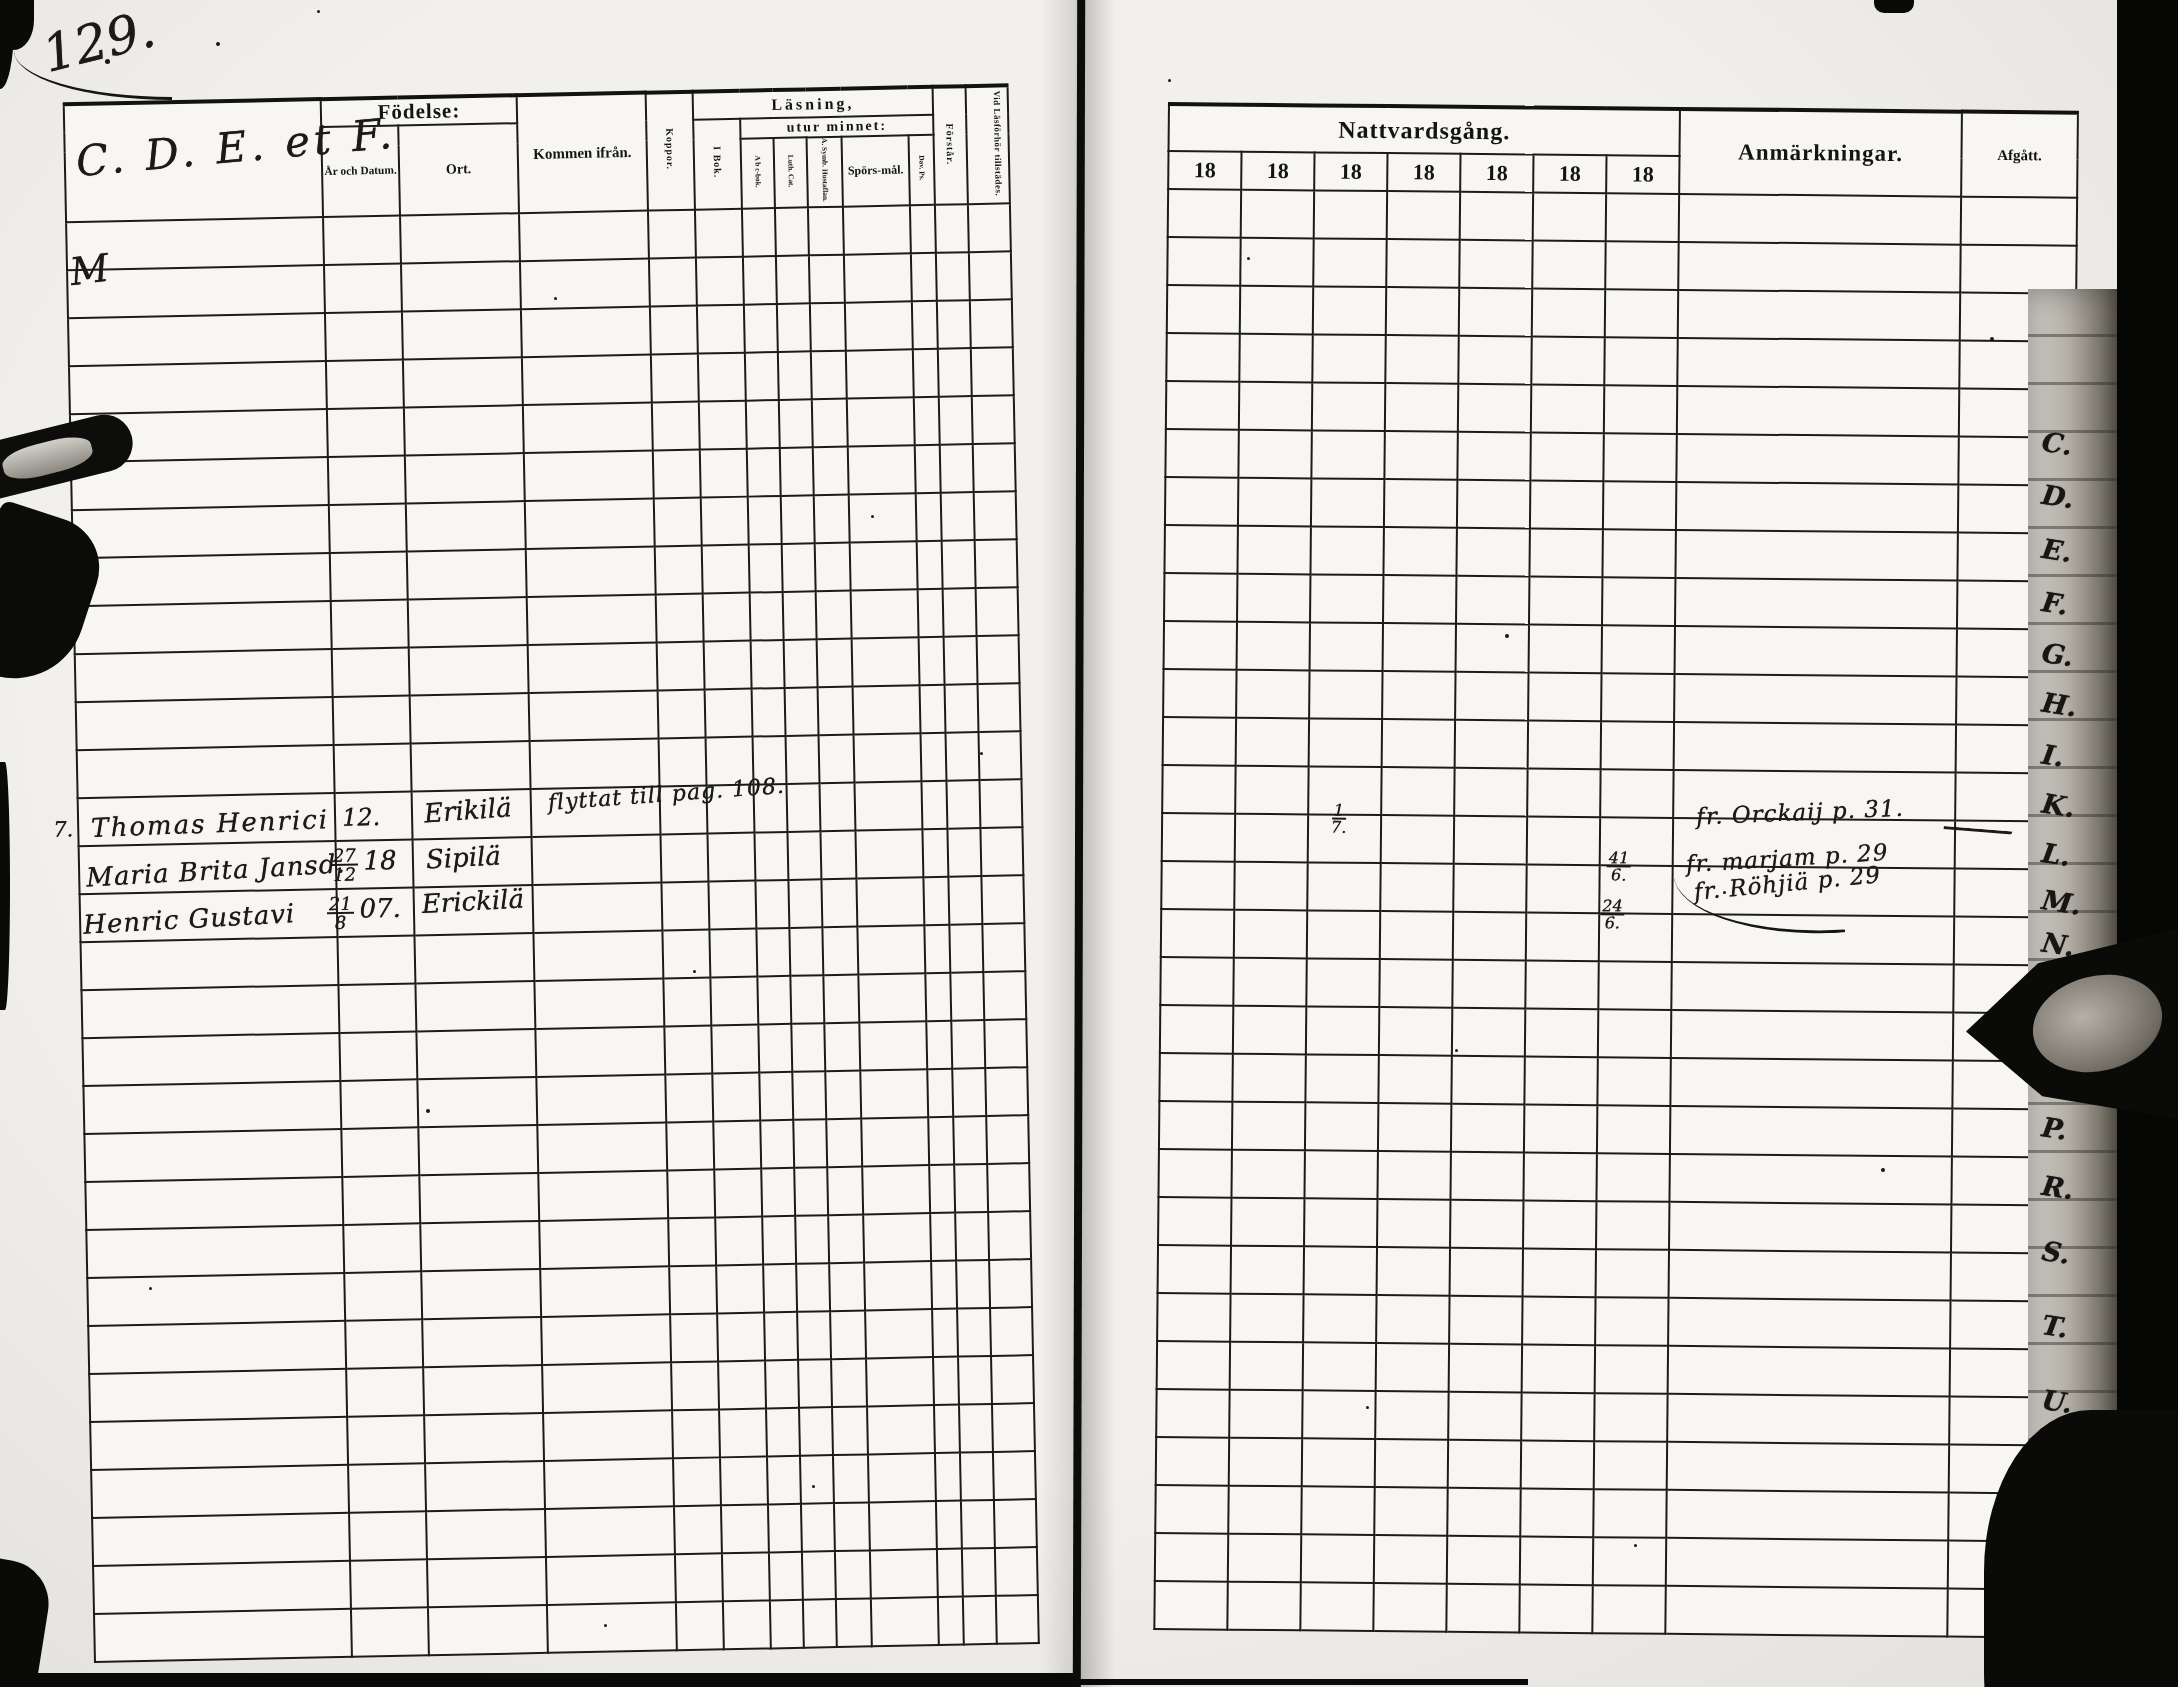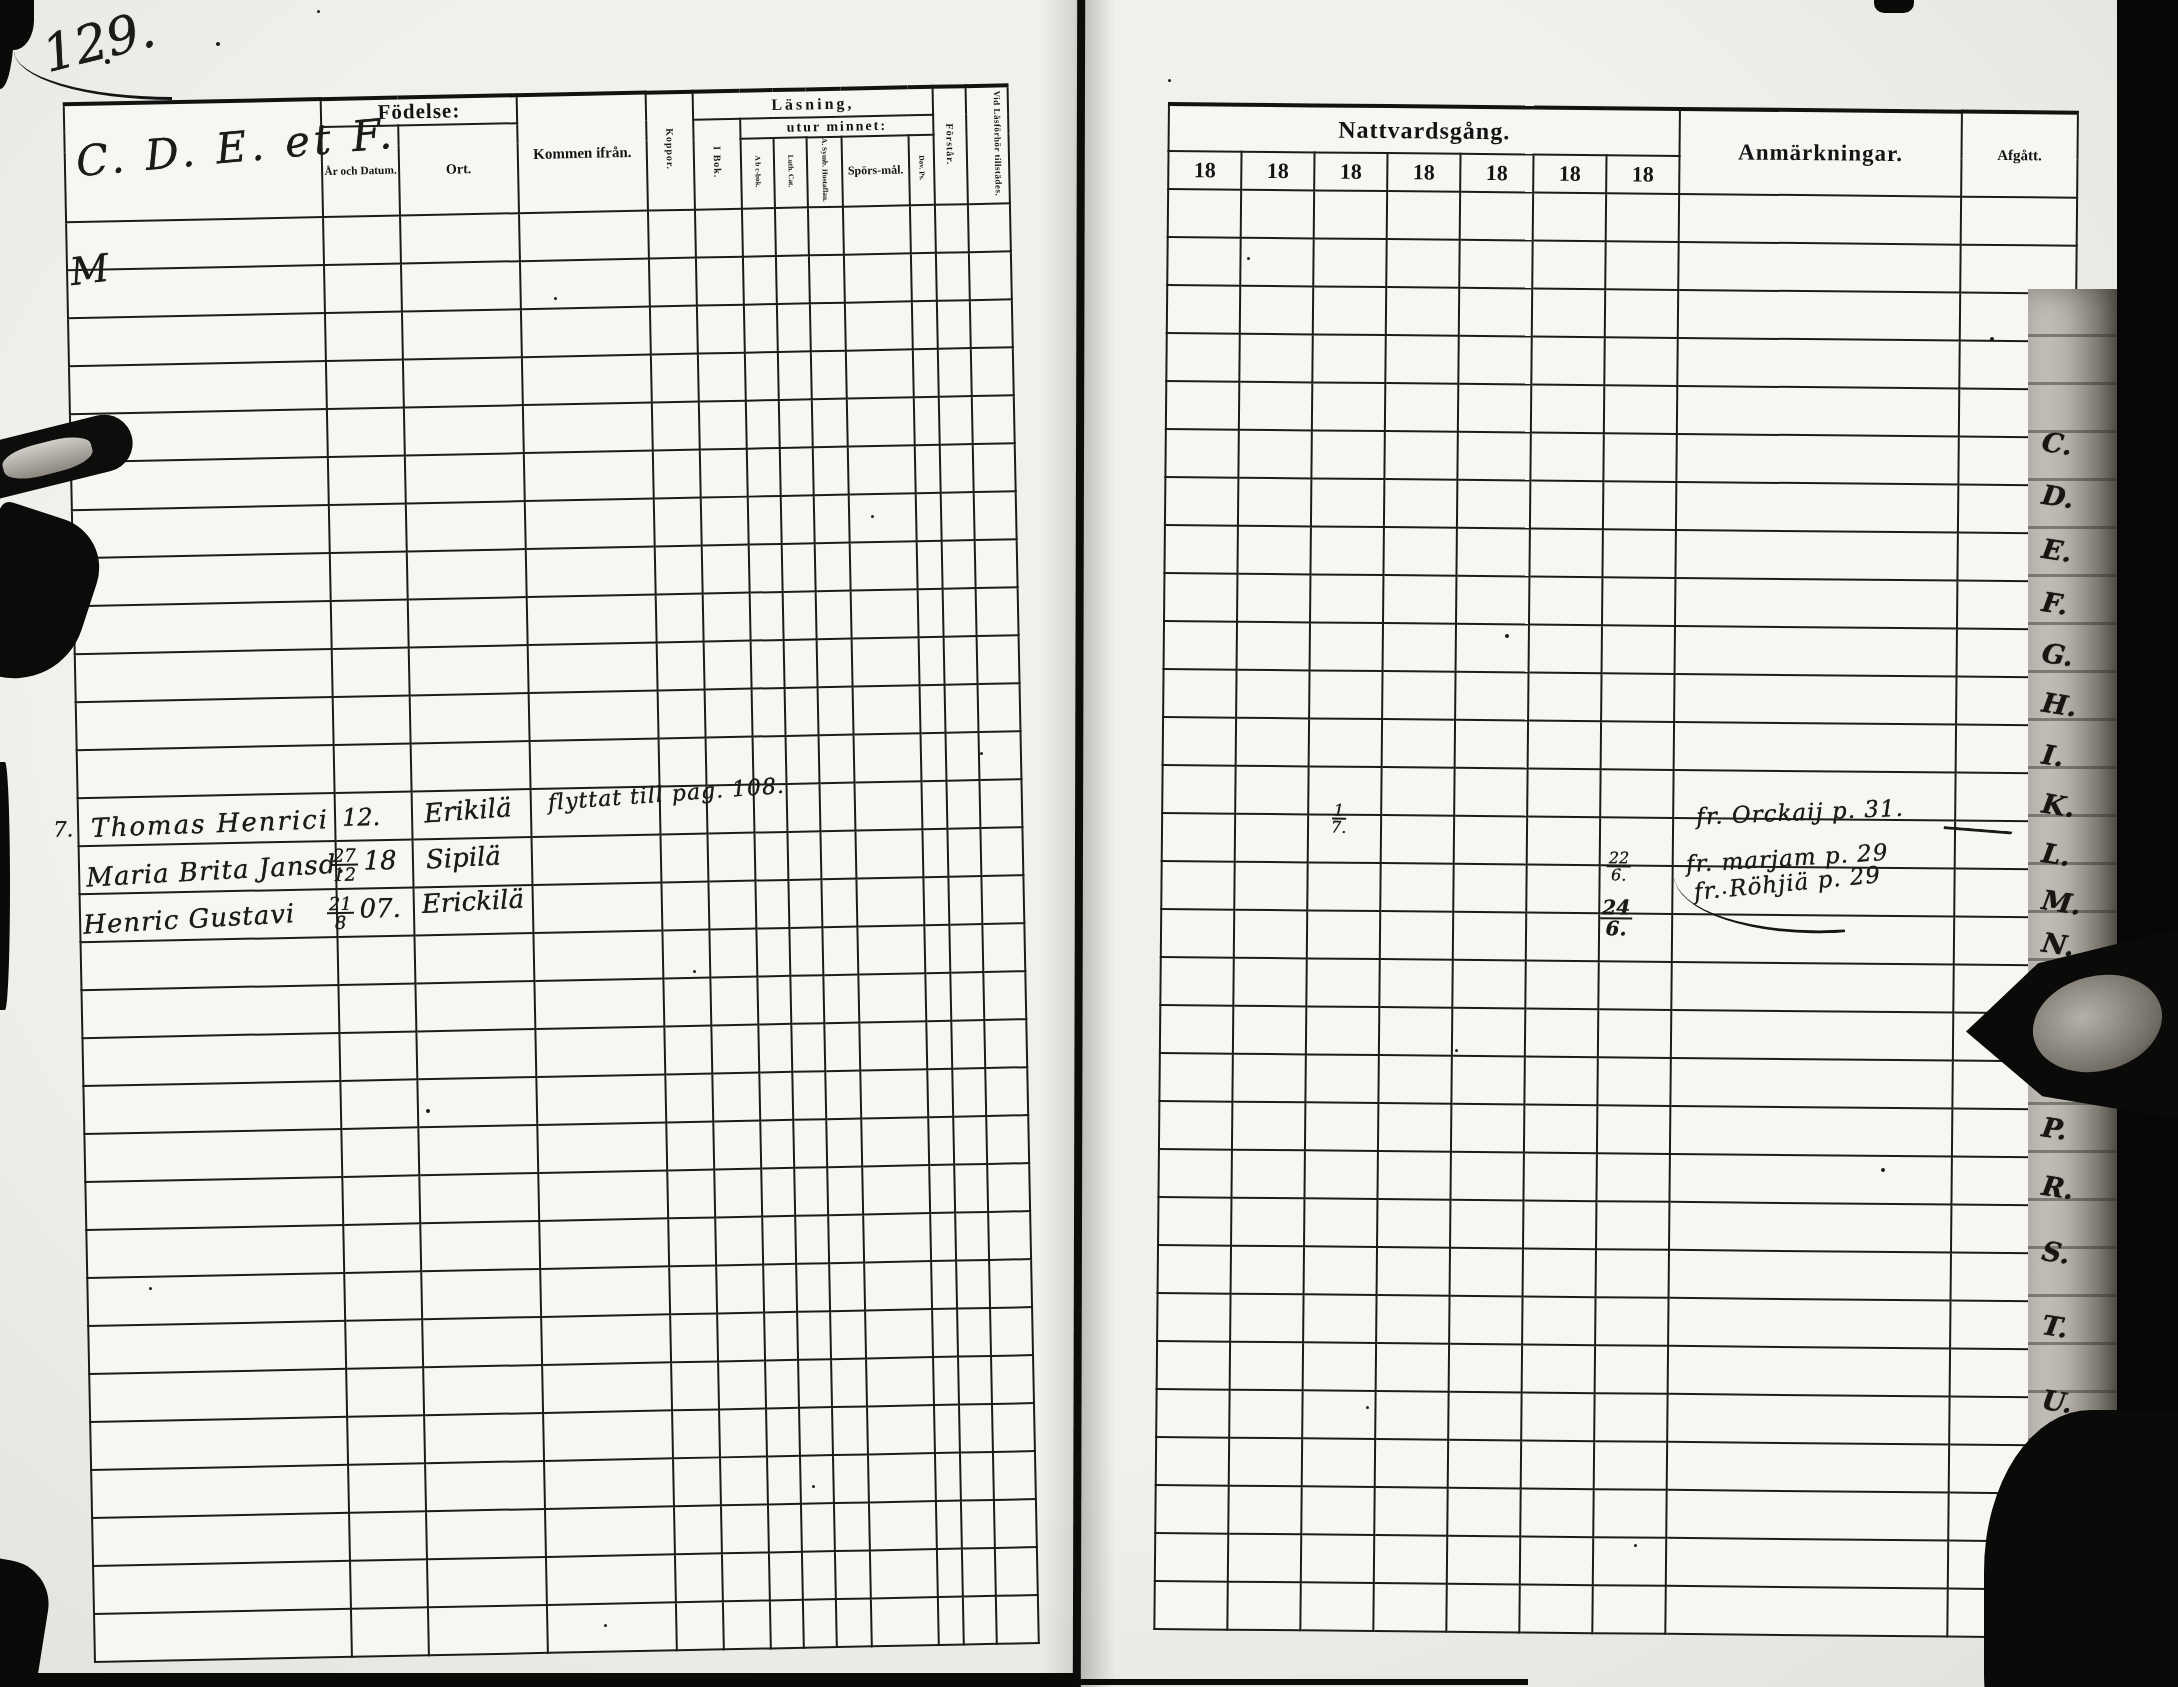--- a/index.html
+++ b/index.html
@@ -960,27 +960,27 @@
     <span class="frac">
         <span class="fn">1</span>
         <span class="fd">7.</span>
       </span>
   </div>
   <div class="hw" style="left:535px;top:693px;font-size:23px;transform:rotate(-3deg);letter-spacing:1px;">fr. Orckaij p. 31.</div>
   <div class="flourish-dash" style="left:782px;top:719px;width:69px;height:12px;transform:rotate(4deg);"></div>
 
   <div class="hw" style="left:446px;top:744px;font-size:16px;">
     <span class="frac">
-        <span class="fn">22</span>
+        <span class="fn">41</span>
         <span class="fd">6.</span>
       </span>
   </div>
   <div class="hw" style="left:525px;top:739px;font-size:23px;transform:rotate(-4deg);letter-spacing:1px;">fr. marjam p. 29</div>
 
-  <div class="hw" style="left:440px;top:792px;font-size:20px;font-weight:bold;">
+  <div class="hw" style="left:440px;top:792px;font-size:16px;">
     <span class="frac">
         <span class="fn">24</span>
         <span class="fd">6.</span>
       </span>
   </div>
   <div class="hw" style="left:533px;top:764px;font-size:23px;transform:rotate(-6deg);letter-spacing:1px;">fr. Röhjiä p. 29</div>
   <div class="curve" style="left:515px;top:762px;width:168px;height:65px;transform:rotate(-4deg);"></div>
 </div>
 
 <div class="art" id="gutter-shade"></div>

